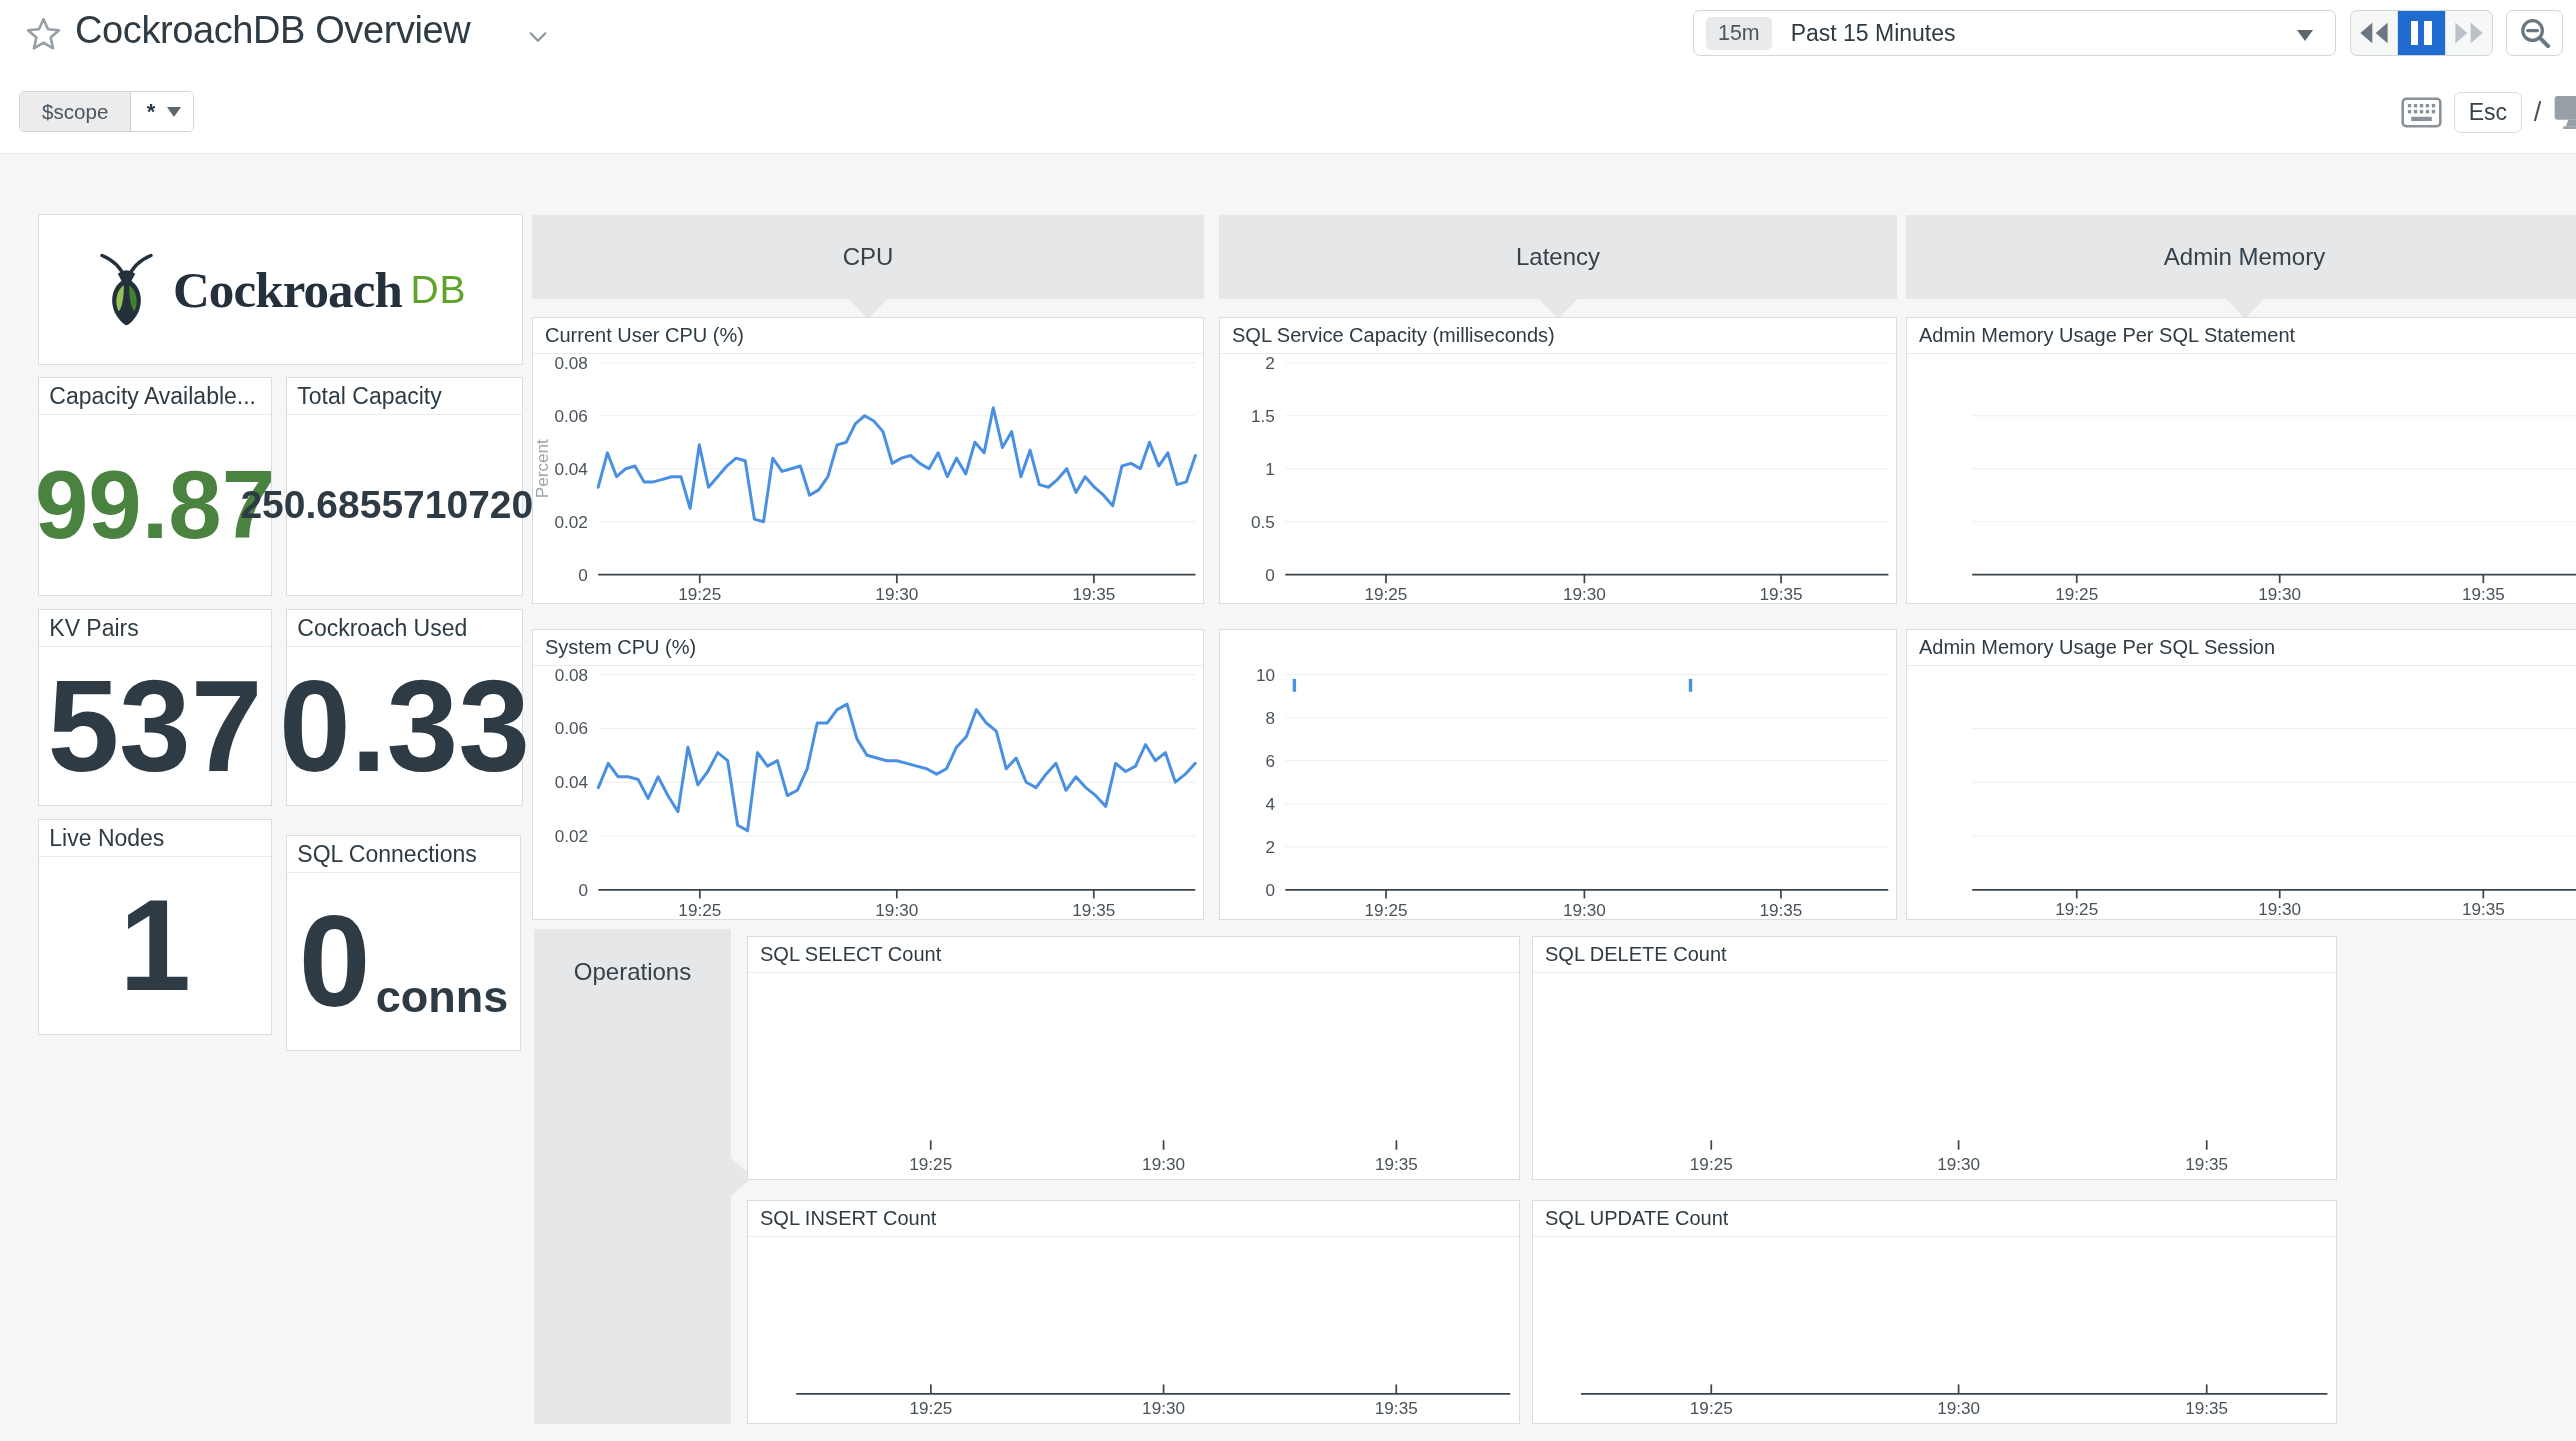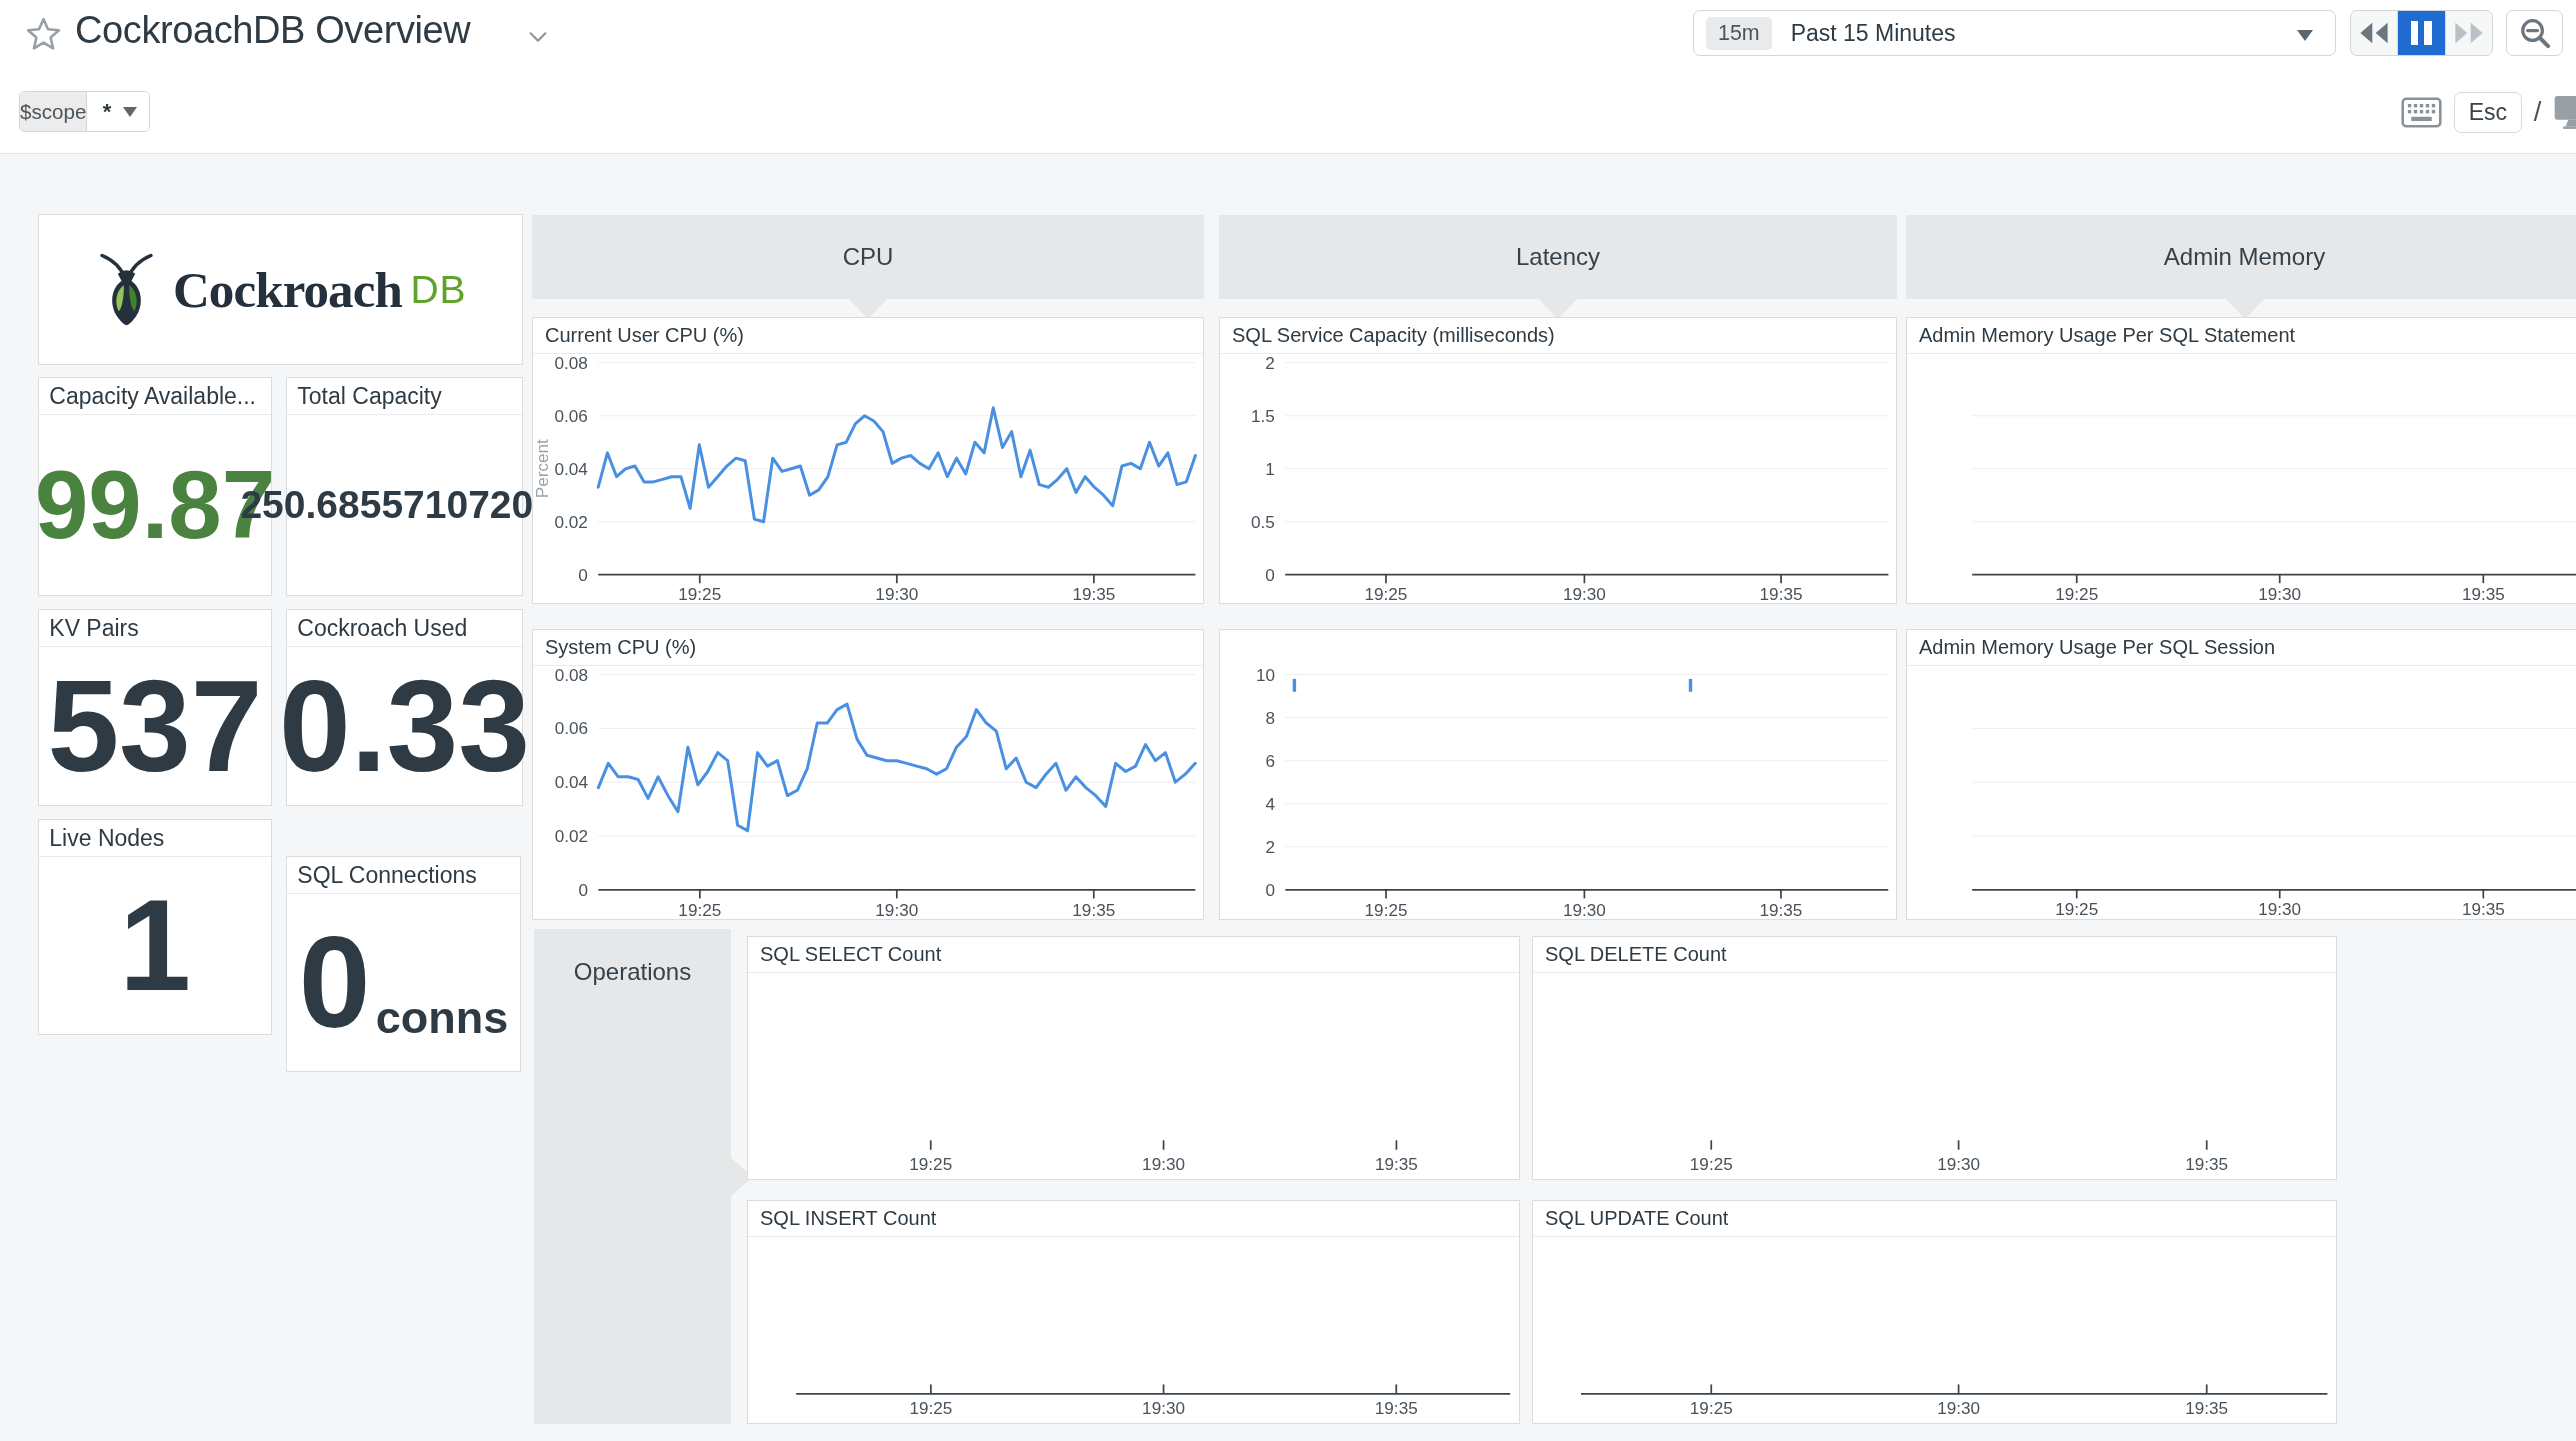--- a/index.html
+++ b/index.html
@@ -18,21 +18,21 @@
   .tp-label{margin-left:19px;font-size:23px;color:#2e3b44;}
   .tp-caret{position:absolute;right:22px;top:19px;width:0;height:0;border-left:8.6px solid transparent;border-right:8.6px solid transparent;border-top:11px solid #5c666e;}
   .btn-group{position:absolute;left:2350px;top:10.3px;width:143px;height:46px;border:1.7px solid #d3d6d9;border-radius:6.9px;display:flex;overflow:hidden;box-sizing:border-box;background:#f6f7f7;}
   .bg-btn{flex:1;display:flex;align-items:center;justify-content:center;cursor:pointer;}
   .bg-btn + .bg-btn{border-left:0.9px solid #d9dcde;}
   .bg-btn.active{background:#1f6bd0;}
   .pause-bars{display:flex;gap:6px;}
   .pause-bars i{display:block;width:7.7px;height:24px;background:#fff;}
   .zoom-btn{position:absolute;left:2506px;top:10.3px;width:57px;height:46px;border:1.7px solid #d3d6d9;border-radius:6.9px;display:flex;align-items:center;justify-content:center;cursor:pointer;box-sizing:border-box;background:#fff;}
   .scope-pill{position:absolute;left:19px;top:91px;height:41px;display:flex;border:1.7px solid #d2d5d8;border-radius:5.1px;overflow:hidden;cursor:pointer;box-sizing:border-box;}
-  .scope-name{background:#ececed;color:#4a555d;font-size:20.6px;display:flex;align-items:center;padding:0 0;border-right:1.7px solid #d2d5d8;}
+  .scope-name{background:#ececed;color:#4a555d;font-size:20.6px;display:flex;align-items:center;padding:0 22px;border-right:1.7px solid #d2d5d8;}
   .scope-val{background:#fff;color:#2e3b44;font-size:22px;font-weight:bold;display:flex;align-items:center;padding:0 12px 0 15.4px;}
   .scope-caret{width:0;height:0;border-left:7.7px solid transparent;border-right:7.7px solid transparent;border-top:10.3px solid #5c666e;margin-left:12px;}
   .shortcuts{position:absolute;left:2401px;top:89px;height:46px;display:flex;align-items:center;gap:12px;}
   .esc-key{border:1.7px solid #d7d9db;border-radius:6.9px;background:#fff;font-size:23px;color:#37424a;padding:6px 13.7px;}
   .slash{font-size:27.4px;color:#49535a;}
   
   .content{position:absolute;left:0;top:153px;width:2576px;height:1289px;background:#f5f6f7;border-top:0.9px solid #e4e6e8;}
   .widget{position:absolute;background:#fff;border:0.9px solid #dadcde;box-sizing:border-box;}
   .chart-title{height:35px;line-height:35px;border-bottom:0.9px solid #e9eaeb;font-size:20px;color:#2e3b44;padding-left:12px;white-space:nowrap;overflow:hidden;}
   .plot{position:absolute;left:0;top:36px;right:0;bottom:0;overflow:hidden;}
@@ -191,21 +191,21 @@
     </div>
 </div>
 <div class="widget" style="left:38px;top:819px;width:234px;height:216px;">
   <div class="stat-title">Live Nodes</div>
   <div class="stat-body">
       <span class="stat-value v-xl" style="color: rgb(46, 59, 68);">
         <span>1</span>
       </span>
     </div>
 </div>
-<div class="widget" style="left:286px;top:856px;width:235px;height:216px;">
+<div class="widget" style="left:286px;top:835px;width:235px;height:216px;">
   <div class="stat-title">SQL Connections</div>
   <div class="stat-body">
       <span class="stat-value v-xl" style="color: rgb(46, 59, 68);">
         <span>0</span>
         <span class="unit-lg">conns</span>
       </span>
     </div>
 </div>
 
 <div class="group-header" style="left:532px;top:215px;width:672px;height:84px;">

